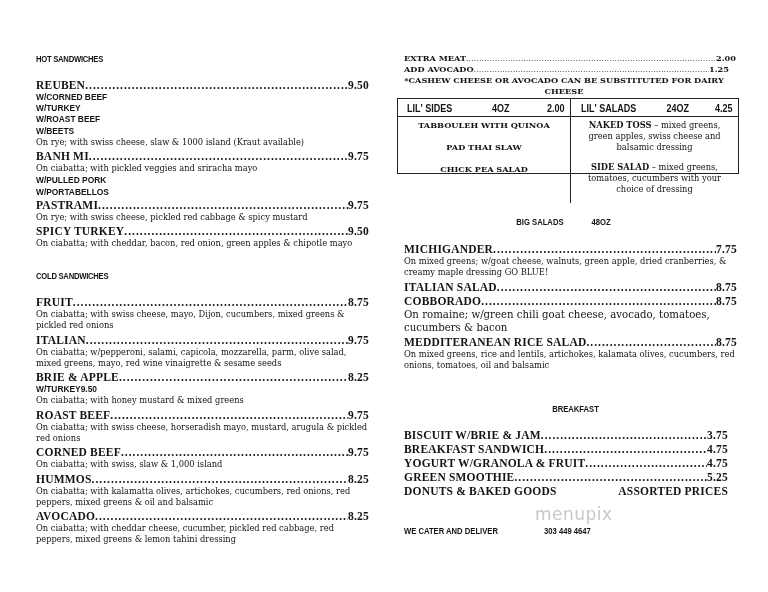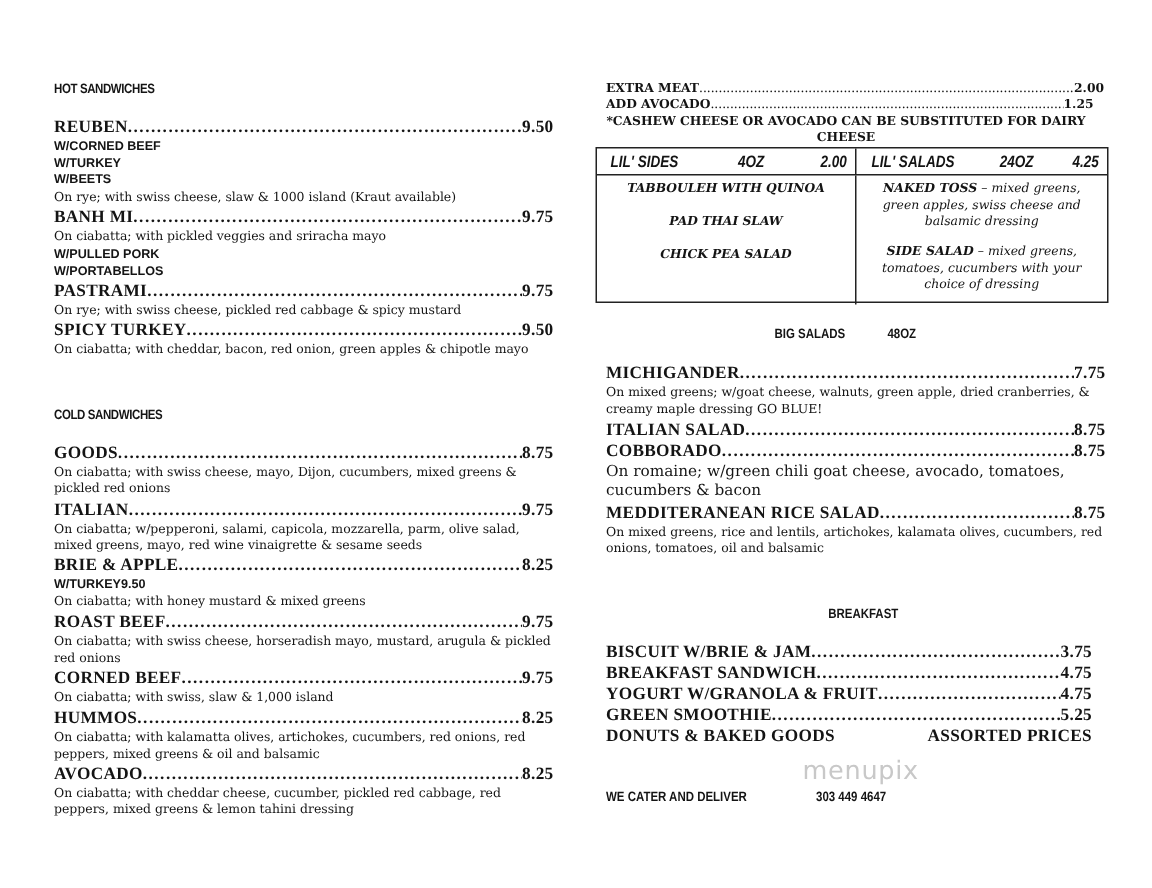--- a/index.html
+++ b/index.html
@@ -40,22 +40,22 @@
   .desc.big { font-size: 10.2px; line-height: 13.2px; }
   .small-row {
     display: flex; align-items: baseline; white-space: nowrap;
     font-weight: bold; font-size: 8.2px; line-height: 11px;
   }
   .small-row .dots { flex: 1 1 auto; overflow: hidden; font-weight: normal; }
   .small-row .dots::before { content: "........................................................................................................................................................................"; }
   .note { font-weight: bold; font-size: 8.2px; line-height: 10.5px; }
 
   .lil-table {
-    position: absolute; left: 397px; top: 98px; width: 342px; height: 104px;
-    border: 1.3px solid #222; box-sizing: border-box; font-style: italic;
+    position: absolute; left: 397px; top: 98px; width: 342px; height: 76px;
+    border: 1.3px solid #222; box-sizing: border-box;
   }
   .lil-head {
     display: flex; height: 17px; border-bottom: 1.3px solid #222;
     font-family: "Liberation Sans", sans-serif; font-weight: bold; font-size: 11px;
   }
   .lil-head .cell { display: flex; justify-content: space-between; align-items: center; padding: 0 4px; box-sizing: border-box; }
   .lil-head .cell span { transform: scaleX(0.82); }
   .col-a { width: 173px; border-right: 1.3px solid #222; }
   .col-b { flex: 1; }
   .lil-body { display: flex; height: 86px; }
@@ -90,20 +90,23 @@
         <span class="dots"></span>
         <span class="price">9.50</span>
     </div>
     <div class="sub-row">
         <span>W/CORNED BEEF</span>
       </div>
     <div class="sub-row">
         <span>W/TURKEY</span>
       </div>
     <div class="sub-row">
+        <span>W/ROAST BEEF</span>
+      </div>
+    <div class="sub-row">
         <span>W/BEETS</span>
       </div>
     <div class="desc">On rye; with swiss cheese, slaw &amp; 1000 island (Kraut available)</div>
 
     <div class="item-row">
       <span class="name">BANH MI</span>
         <span class="dots"></span>
         <span class="price">9.75</span>
     </div>
     <div class="desc">On ciabatta; with pickled veggies and sriracha mayo</div>
@@ -126,21 +129,21 @@
         <span class="dots"></span>
         <span class="price">9.50</span>
     </div>
     <div class="desc">On ciabatta; with cheddar, bacon, red onion, green apples &amp; chipotle mayo</div>
   </div>
 
   <div class="section-title" style="position:absolute; top:271px;">COLD SANDWICHES</div>
 
   <div style="position:absolute; top:295px; width:333px;">
     <div class="item-row">
-      <span class="name">GOODS</span>
+      <span class="name">FRUIT</span>
         <span class="dots"></span>
         <span class="price">8.75</span>
     </div>
     <div class="desc">On ciabatta; with swiss cheese, mayo, Dijon, cucumbers, mixed greens &amp; pickled red onions</div>
 
     <div class="item-row">
       <span class="name">ITALIAN</span>
         <span class="dots"></span>
         <span class="price">9.75</span>
     </div>

